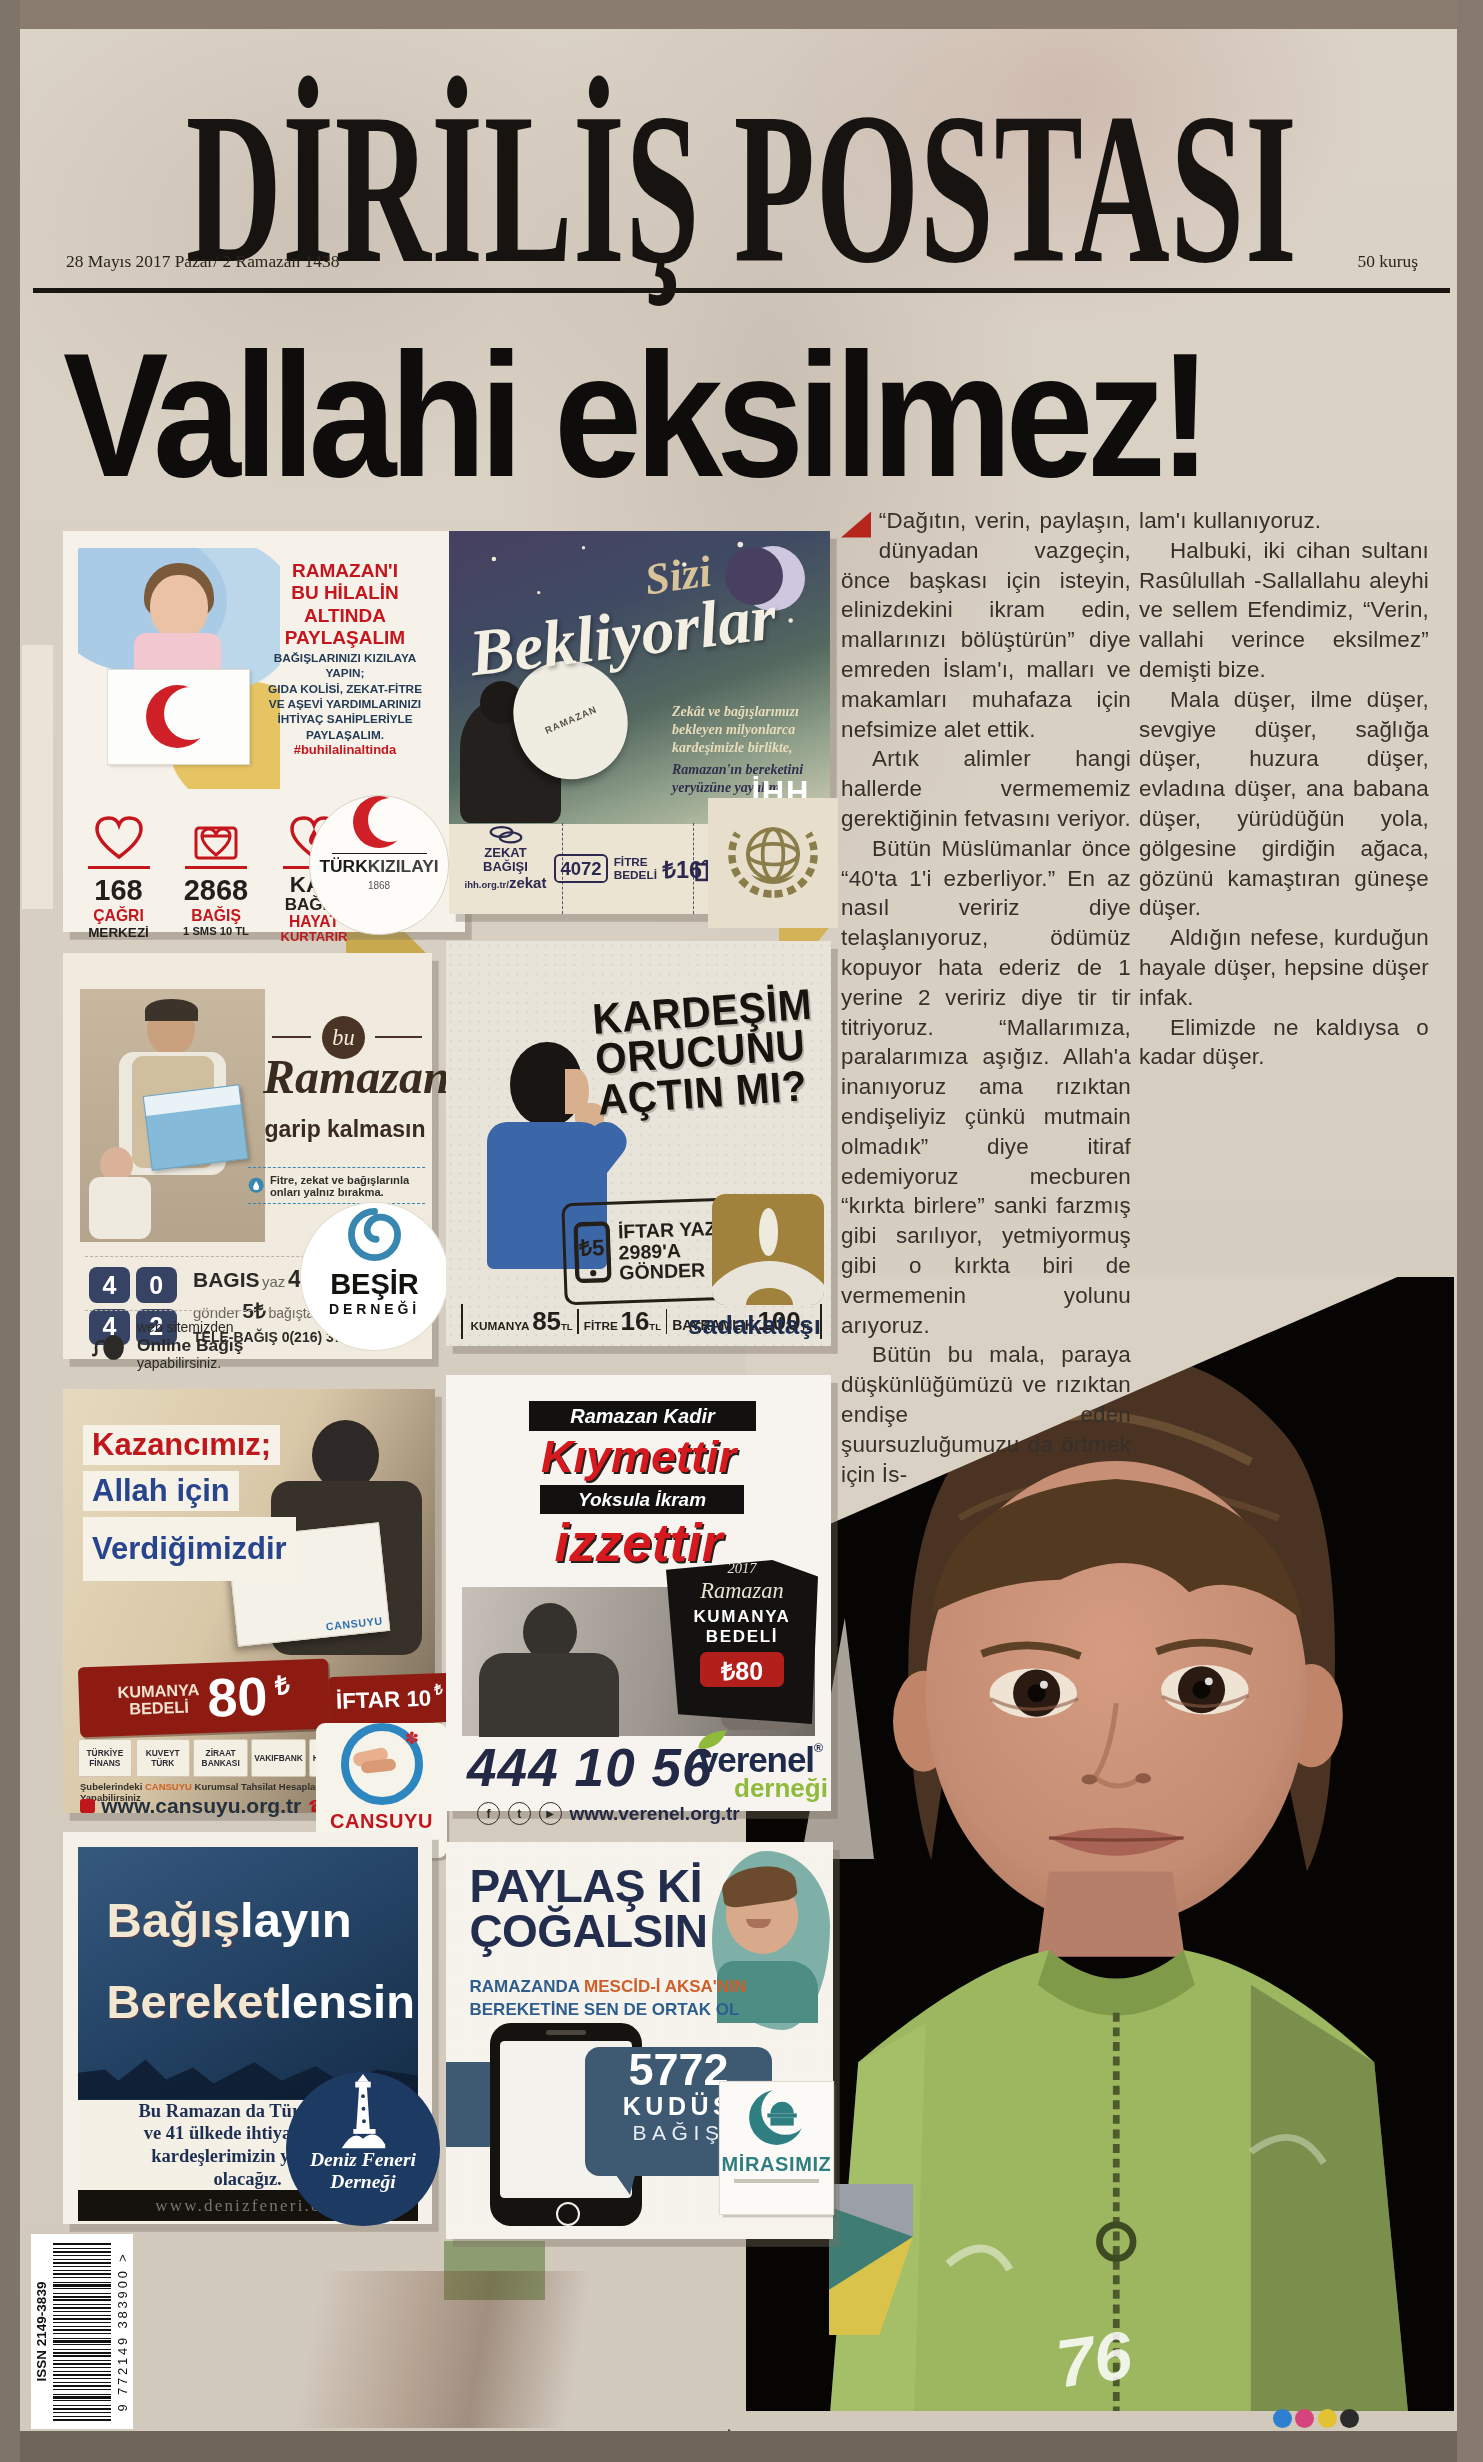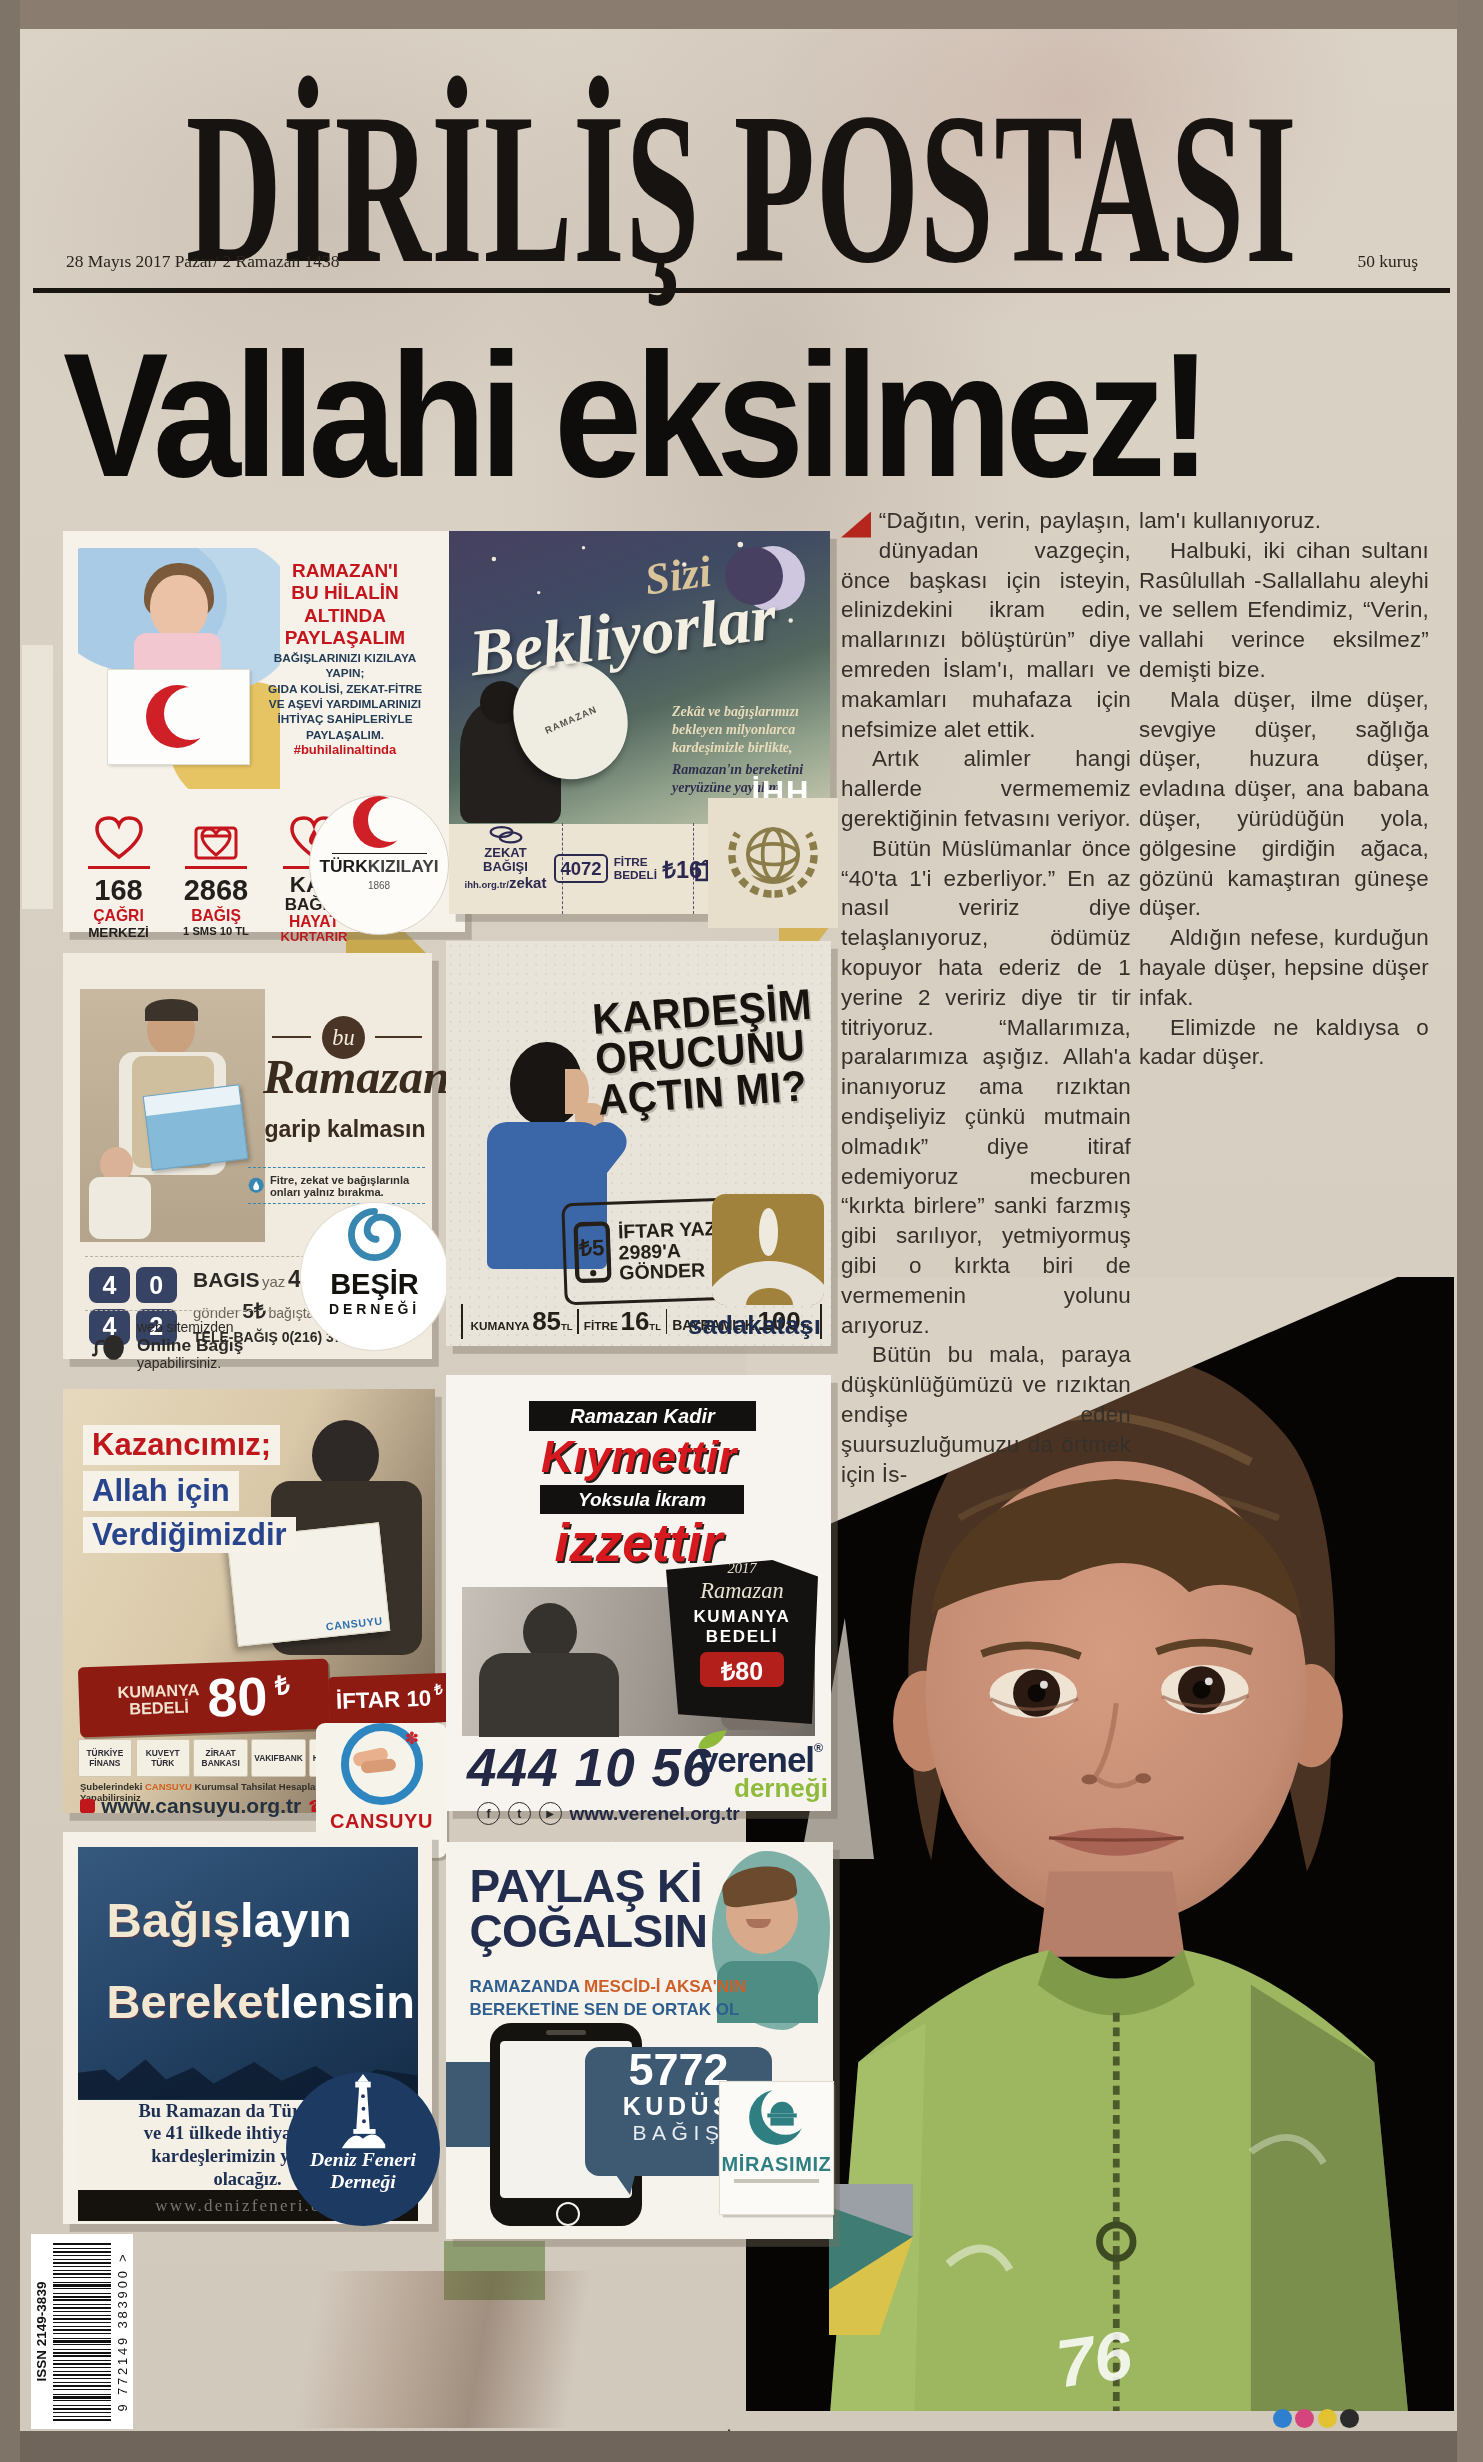--- a/index.html
+++ b/index.html
@@ -369,21 +369,21 @@
     <div class="abs" style="right:13.5px;top:31px;width:151px;height:241px">
       <div class="abs" style="left:41px;top:0;width:67px;height:71px;border-radius:50%;background:#2e2926"></div>
       <div class="abs" style="left:0;top:61px;width:151px;height:174px;border-radius:19px;background:#38312a"></div>
       <div class="abs" style="left:-39px;top:110px;width:151px;height:107px;background:#f4f1e8;border:1.1px solid #ddd6c6;transform:rotate(-6deg);box-shadow:-3.4px 4.5px 6.7px rgba(0,0,0,.3)">
         <span style="position:absolute;right:5.6px;bottom:4.5px;font-size:10.7px;font-weight:800;color:#2d6fb0;letter-spacing:0.6px">CANSUYU</span>
       </div>
     </div>
     <div class="abs" style="left:20px;top:36px">
       <div style="display:inline-block;background:#f6f2e8;padding:2.2px 9px;font-size:31px;font-weight:900;color:#c0171c">Kazancımız;</div><br>
       <div style="display:inline-block;background:#f6f2e8;padding:2.2px 9px;margin-top:5.6px;font-size:31px;font-weight:900;color:#27448c">Allah için</div><br>
-      <div style="display:inline-block;background:#f6f2e8;padding:0 9px;margin-top:5.6px;font-size:31px;font-weight:900;color:#27448c">Verdiğimizdir</div>
+      <div style="display:inline-block;background:#f6f2e8;padding:14px 9px;margin-top:5.6px;font-size:31px;font-weight:900;color:#27448c">Verdiğimizdir</div>
     </div>
     <div class="abs ctr" style="left:15.7px;top:274px;width:250px;height:70px;background:#8e1b12;border-radius:5.6px;transform:rotate(-2deg);gap:7.8px;box-shadow:1.7px 2.2px 0 rgba(60,20,10,.4)">
       <span class="prl" style="font-size:16.3px;font-weight:800;color:#f1e3cf;line-height:1.05;text-align:center">KUMANYA
 BEDELİ</span>
       <span style="font-size:54px;font-weight:900;color:#fff;line-height:1">80</span>
       <span style="font-size:26px;font-weight:700;color:#fff;align-self:flex-start;margin-top:5.6px">₺</span>
     </div>
     <div class="abs ctr" style="left:266px;top:286px;width:121px;height:49px;background:#8e1b12;border-radius:4.5px;transform:rotate(-2deg);gap:3.4px">
       <span style="font-size:22.4px;font-weight:900;color:#fff">İFTAR 10</span>
       <span style="font-size:14.6px;font-weight:700;color:#fff;align-self:flex-start;margin-top:4.5px">₺</span>

